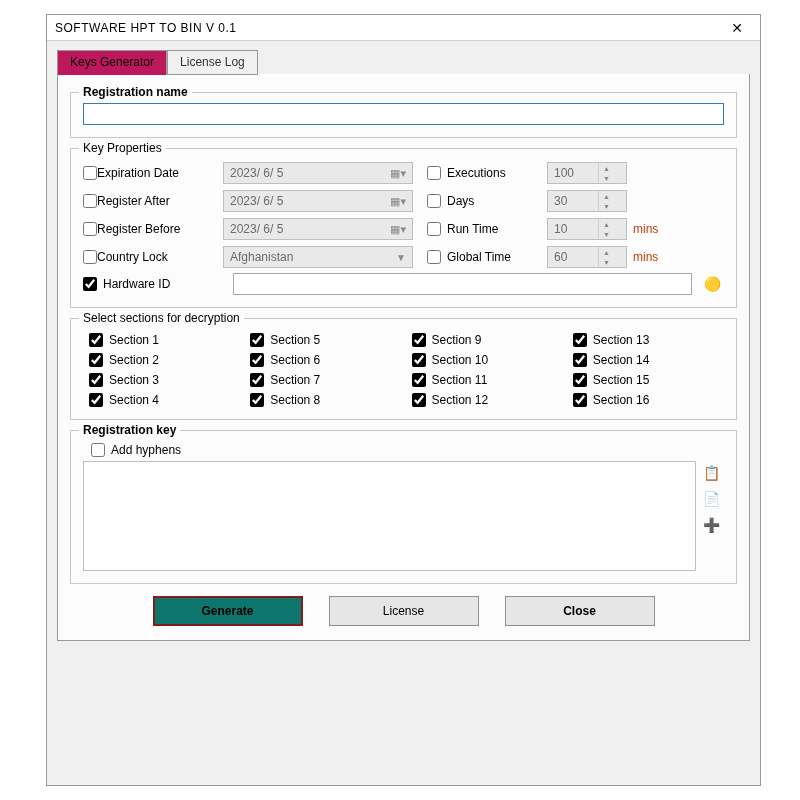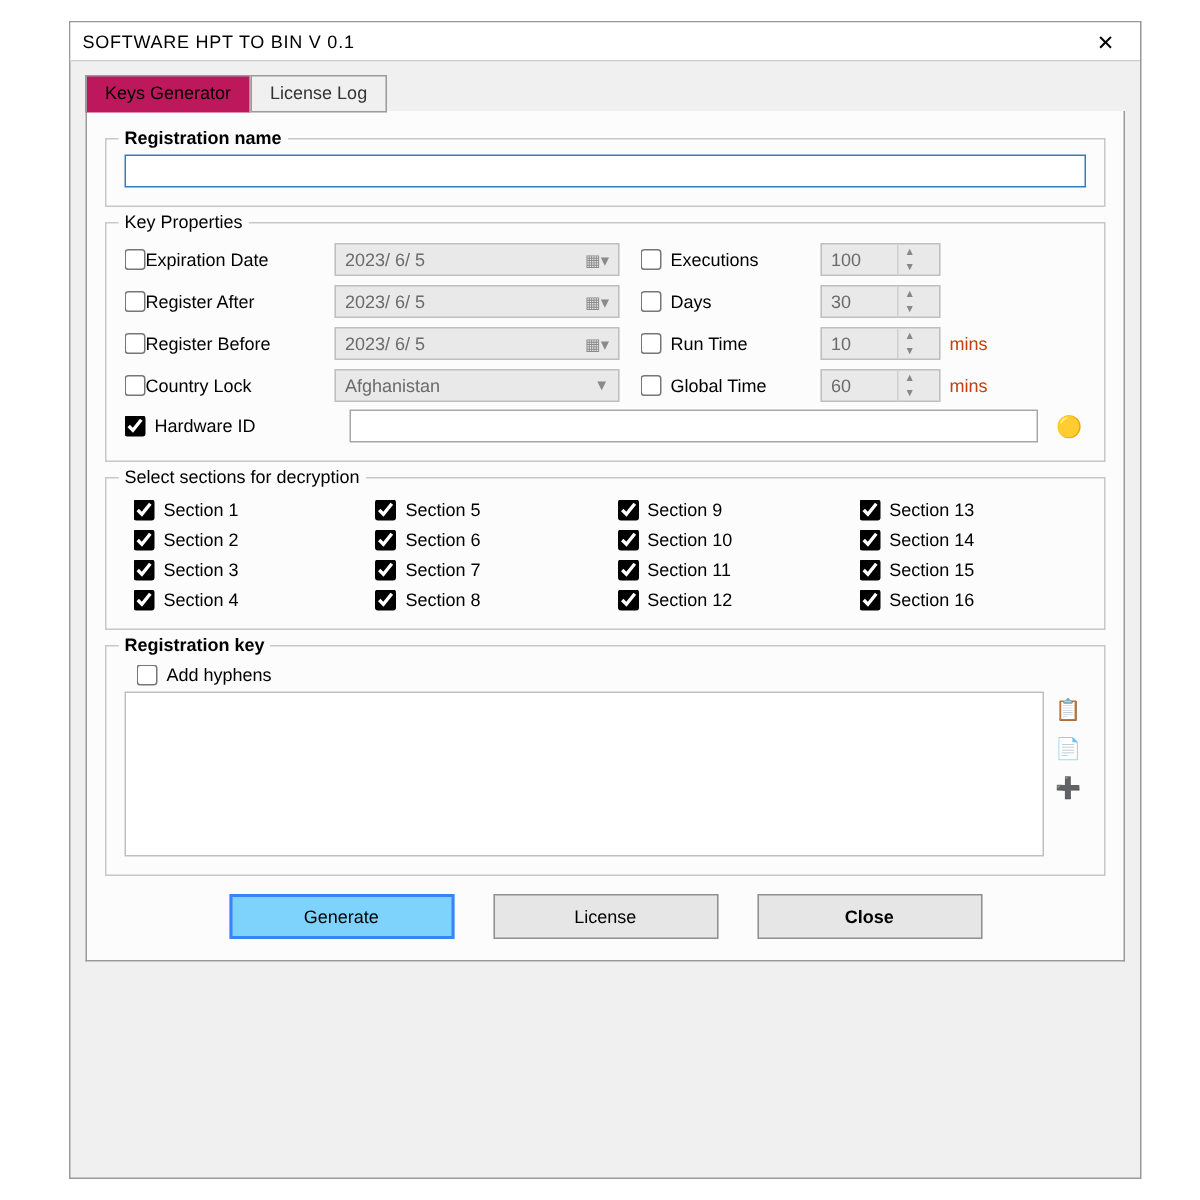--- a/index.html
+++ b/index.html
@@ -147,23 +147,23 @@
 
   .buttons { display:flex; justify-content:center; gap:26px; margin-top:12px;}
   .btn {
     width:150px; height:30px;
     border:1px solid #8f8f8f;
     background:#e6e6e6;
     display:flex; align-items:center; justify-content:center;
     font-size:12px;
   }
   .btn.primary {
-    border:2px solid #3b82f6;
-    background:#7dd3fc;
-    font-weight:normal;
+    border:2px solid #7f1d1d;
+    background:#0f766e;
+    font-weight:bold;
   }
   .btn.bold { font-weight:bold; }
 </style>
 </head>
 <body>
 
 <div class="window">
   <div class="titlebar">
     <span class="title">SOFTWARE HPT TO BIN  V 0.1</span>
     <span class="close">✕</span>

